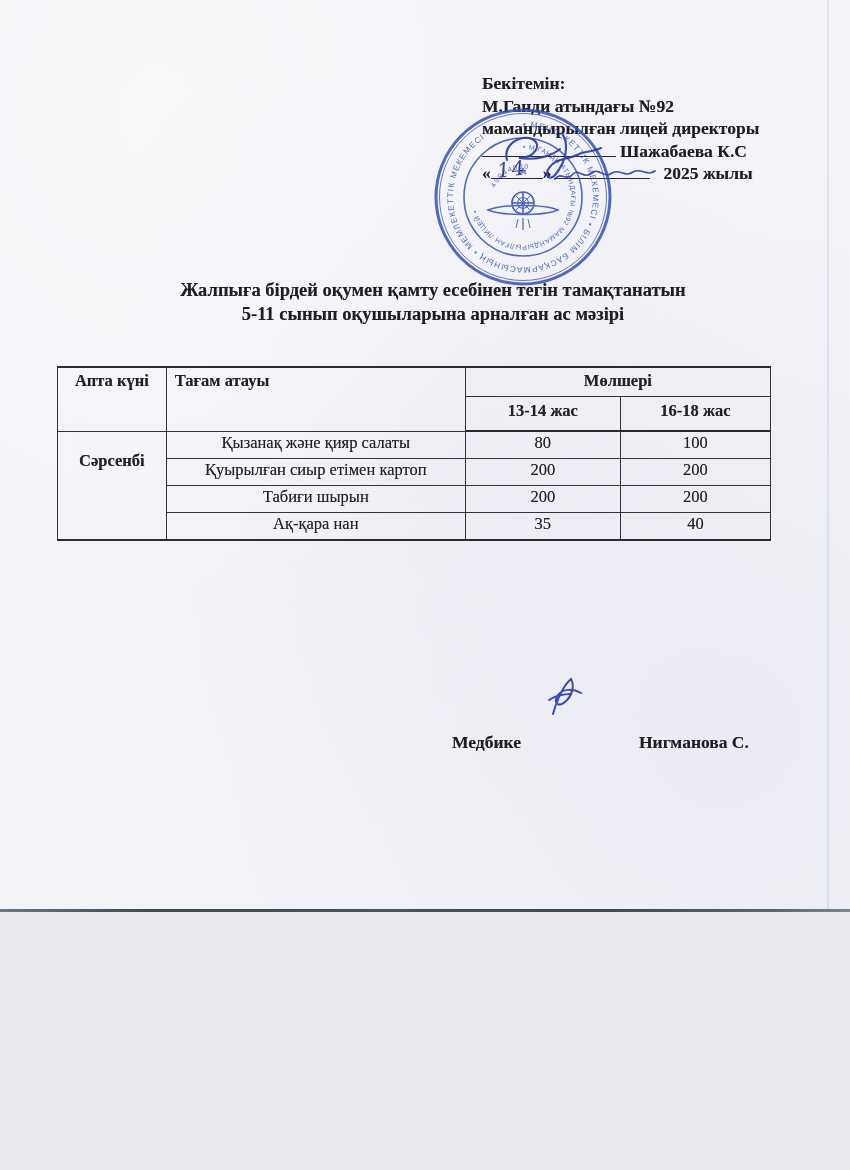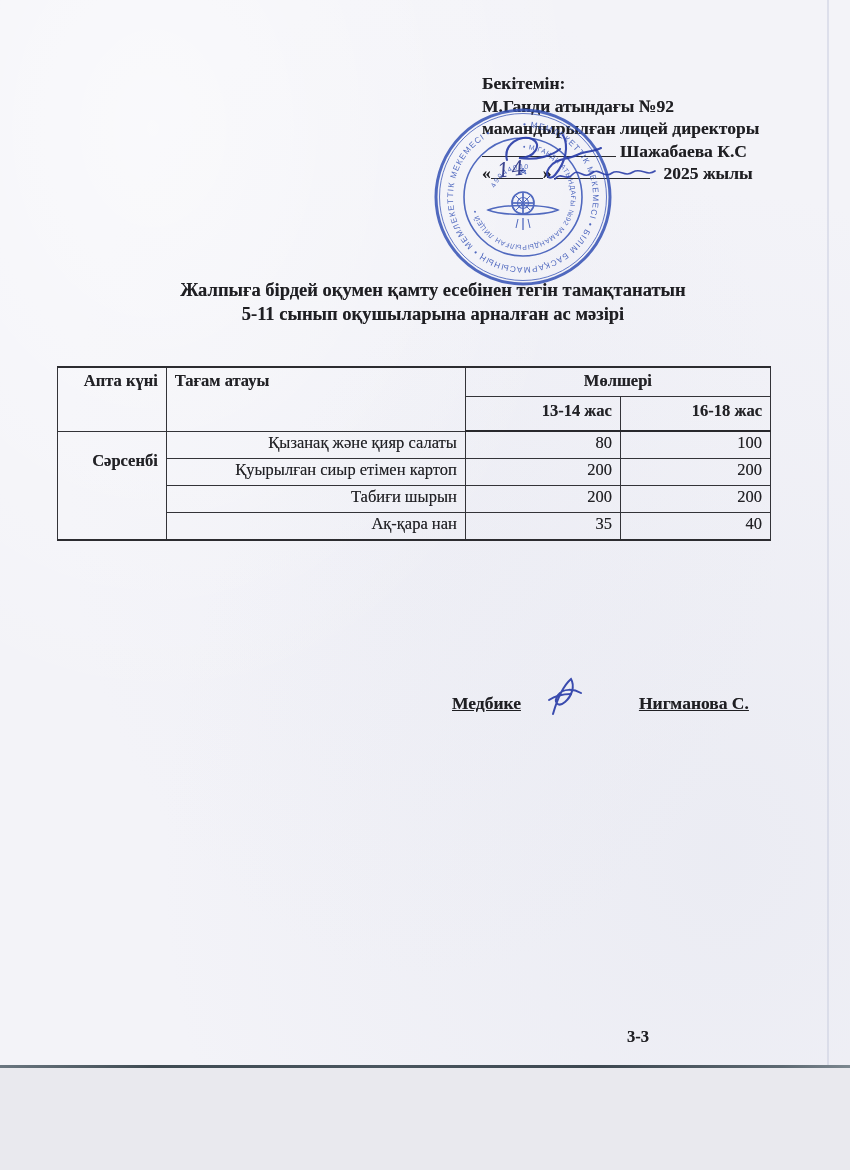--- a/index.html
+++ b/index.html
@@ -2,21 +2,21 @@
 <html><head>
 <meta charset="utf-8">
 <style>
   html,body{margin:0;padding:0;}
   body{
     width:850px;height:1170px;
     font-family:"Liberation Serif","DejaVu Serif",serif;
     background:#e9e9ee;
   }
   .page{
-    position:relative;width:850px;height:1068px;overflow:hidden;
+    position:relative;width:850px;height:912px;overflow:hidden;
     background:
       radial-gradient(ellipse at 18% 12%, rgba(255,255,255,.55), transparent 45%),
       radial-gradient(ellipse at 85% 80%, rgba(206,210,226,.22), transparent 55%),
       radial-gradient(ellipse at 50% 45%, rgba(224,226,238,.18), transparent 60%),
       #f3f3f8;
     color:#1f1f23;
   }
   .scan-text{text-shadow:0 0 .5px rgba(40,40,44,.55);}
 
   
@@ -52,40 +52,40 @@
     font-size:18.5px;font-weight:bold;line-height:23.5px;
   }
 
   
   .menu-table{
     position:absolute;left:57px;top:366px;width:714px;
     border-collapse:collapse;table-layout:fixed;
     font-size:16.5px;color:#222226;
   }
   .menu-table th,.menu-table td{
-    border:1.6px solid #333338;padding:1px 8px;vertical-align:top;text-align:right;
+    border:1.6px solid #333338;padding:1px 8px;vertical-align:top;text-align:center;
     overflow:hidden;white-space:nowrap;
   }
   .menu-table{border-top:2.4px solid #2c2c30;}
   .menu-table .col-day{width:108px;}
   .menu-table .col-dish{width:297px;}
   .menu-table .col-age1{width:154px;}
   .menu-table .col-age2{width:149px;}
   .menu-table thead th{font-weight:bold;}
   .menu-table thead tr.h1 th{height:24px;padding-top:3px;}
   .menu-table thead tr.h2 th{height:28px;padding-top:4px;}
   .menu-table th.c-amount{text-align:center;}
   .menu-table th.c-dishhdr{text-align:left;}
   .menu-table thead tr.h2 th{border-bottom:2.6px solid #28282c;}
   .menu-table td.day-cell{font-weight:bold;border-bottom:2.2px solid #2c2c30;padding-top:19px;}
   .menu-table tbody td{height:24px;}
   .menu-table tbody tr:last-child td{border-bottom:2.2px solid #2c2c30;}
 
   
-  .nurse-line{position:absolute;left:452px;top:693px;font-size:17.5px;font-weight:bold;white-space:nowrap;text-decoration:underline;}
+  .nurse-line{position:absolute;left:452px;top:732px;font-size:17.5px;font-weight:bold;white-space:nowrap;}
   .nurse-line .role{margin-right:118px;}
 
   
   .page-number{position:absolute;left:627px;top:1027px;font-size:16.5px;font-weight:bold;}
 
   
   .edge-bottom{
     position:absolute;left:0;right:0;bottom:0;height:3px;
     background:linear-gradient(90deg,#6a7680,#3e4a52 18%,#4a565f 45%,#3c4750 70%,#5d6972 92%,#7c8890);
   }

